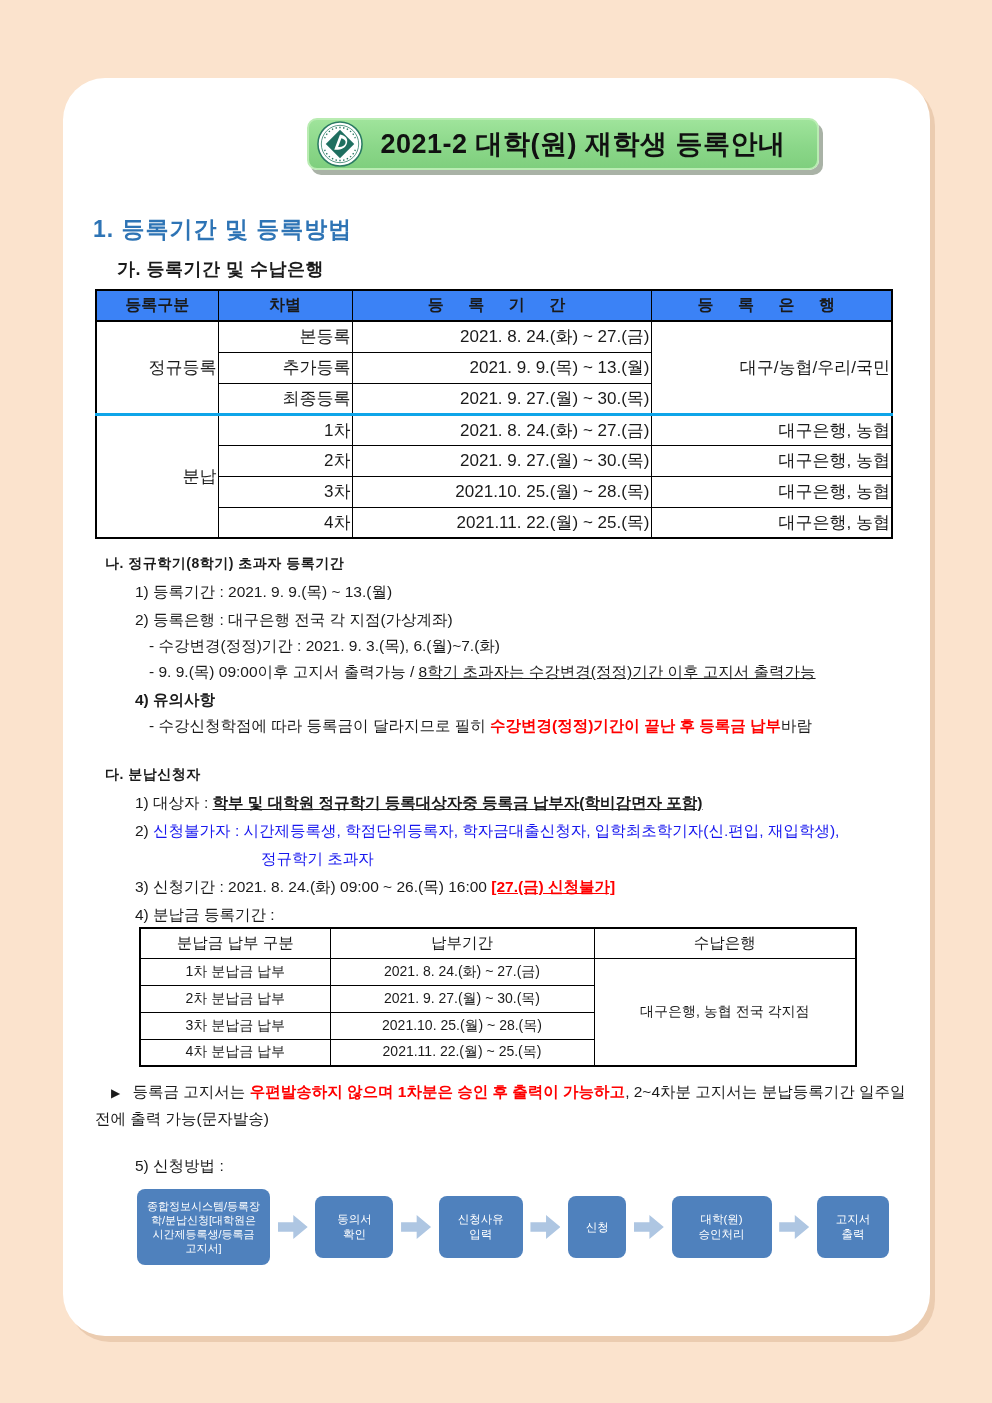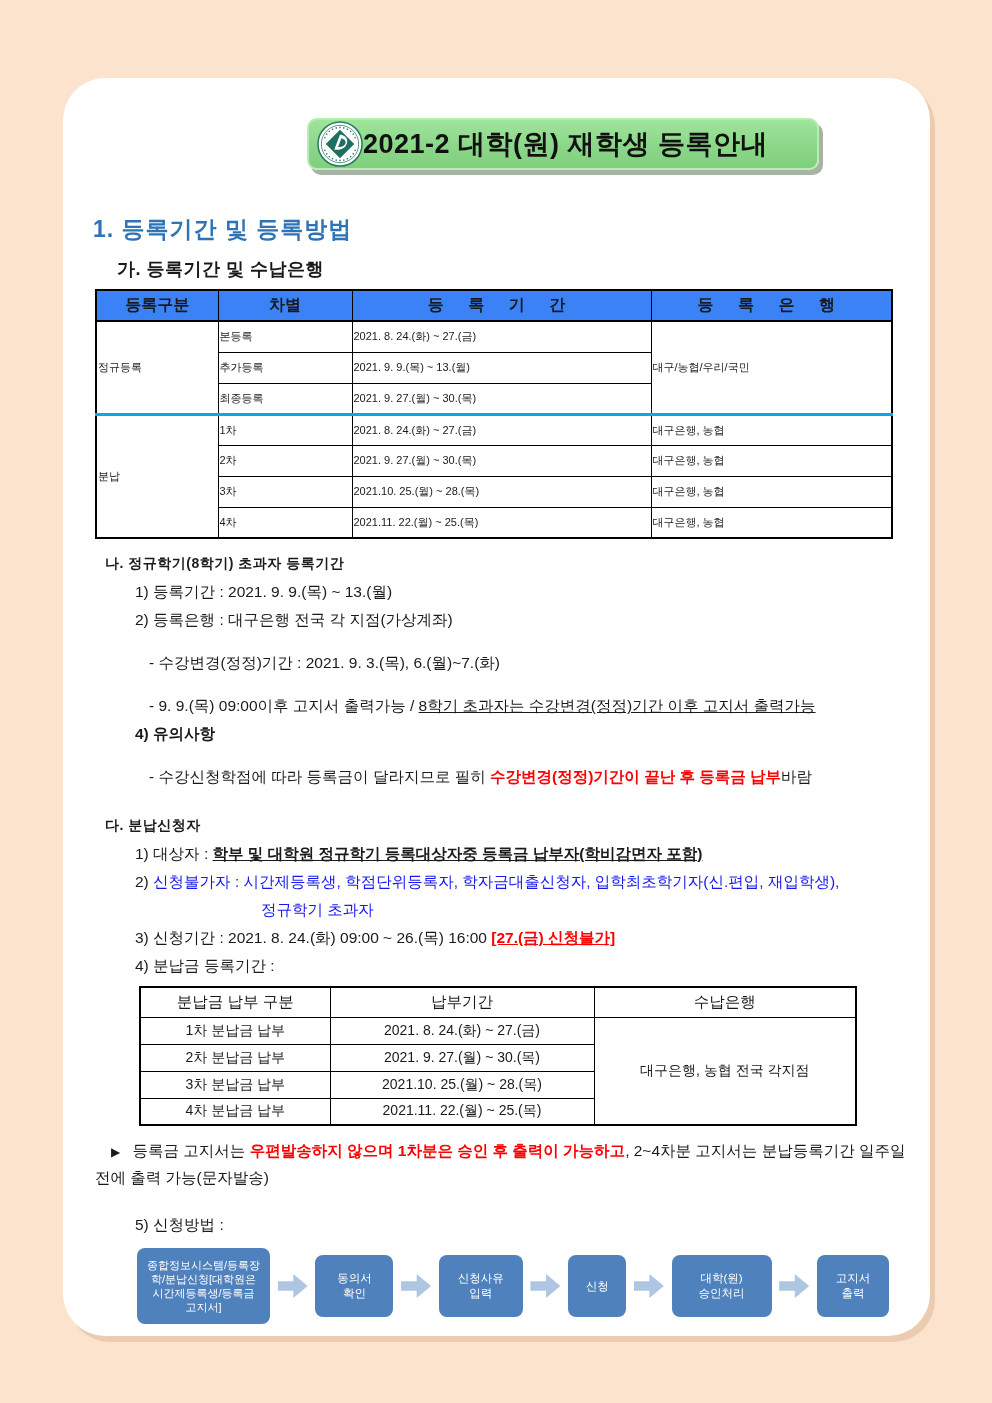--- a/index.html
+++ b/index.html
@@ -25,50 +25,50 @@
     width: 512px; height: 52px;
     margin: 4px auto 0 214px;
     background: linear-gradient(180deg, #9fe49b 0%, #8bd789 55%, #7fcf7e 100%);
     border: 2px solid #b9ecb2;
     border-radius: 10px;
     box-shadow: 4px 5px 0 #a9b2a6;
     display: flex; align-items: center;
     padding: 0 14px 0 8px;
   }
   .banner-title {
-    flex: 1; text-align: left;
+    flex: 1; text-align: center;
     font-size: 27px; font-weight: bold; color: #111;
     letter-spacing: 0.5px;
   }
   .logo { width: 46px; height: 46px; flex: 0 0 46px; }
   
   .h1 {
     margin: 44px 0 0 0;
     color: #2e74b5; font-size: 23px; font-weight: bold;
     letter-spacing: 1px;
   }
   .h2 { margin: 12px 0 8px 24px; font-size: 18px; font-weight: bold; letter-spacing: 0.5px; }
   .h2b { margin: 16px 0 6px 12px; font-size: 14px; font-weight: bold; letter-spacing: 0.5px; }
   
   table { border-collapse: collapse; }
   .t1 { width: 798px; margin-left: 2px; border: 2px solid #000; }
   .t1 th {
     background: #3b82f6; border: 1px solid #000;
     font-size: 16px; font-weight: bold; height: 31px;
     border-bottom: 2px solid #000;
   }
-  .t1 td { border: 1px solid #000; font-size: 11px; text-align: left; height: 31px; }
+  .t1 td { border: 1px solid #000; font-size: 17px; text-align: right; height: 31px; }
   .t1 .sp { letter-spacing: 10px; text-align: center; }
   .t1 tr.gsep td { border-top: 3px solid #0ea5e9; margin-top: 20px; }
   .t2 { width: 718px; margin-left: 46px; border: 2px solid #000; }
   .t2 th { border: 1px solid #000; font-size: 15.5px; font-weight: normal; height: 30px; }
   .t2 td { border: 1px solid #000; font-size: 14px; text-align: center; height: 27px; }
   
   .lvl1 { margin: 3px 0 0 42px; font-size: 15.5px; line-height: 25px; }
-  .lvl2 { margin: 18px 0 0 56px; font-size: 15.5px; line-height: 25px; }
+  .lvl2 { margin: 1px 0 0 56px; font-size: 15.5px; line-height: 25px; }
   .blue { color: #1717ee; }
   .red  { color: #ff0000; }
   .bold { font-weight: bold; }
   .und  { text-decoration: underline; }
   .indent2 { margin-left: 168px; }
   
   .note {
     margin: 12px 0 0 2px; width: 812px;
     font-size: 15.5px; line-height: 26px;
     text-indent: 16px;
@@ -172,21 +172,21 @@
   <div class="lvl1 bold">4) 유의사항</div>
   <div class="lvl2"><span>- 수강신청학점에 따라 등록금이 달라지므로 필히 </span><span class="red bold">수강변경(정정)기간이 끝난 후 등록금 납부</span><span>바람</span></div>
 
   <div class="h2b" style="margin-top:28px">다. 분납신청자</div>
   <div class="lvl1"><span>1) 대상자 : </span><span class="bold und">학부 및 대학원 정규학기 등록대상자중 등록금 납부자(학비감면자 포함)</span></div>
   <div class="lvl1"><span>2) </span><span class="blue">신청불가자 : 시간제등록생, 학점단위등록자, 학자금대출신청자, 입학최초학기자(신.편입, 재입학생),</span></div>
   <div class="lvl1 blue indent2">정규학기 초과자</div>
   <div class="lvl1"><span>3) 신청기간 : 2021. 8. 24.(화) 09:00 ~ 26.(목) 16:00 </span><span class="red bold und">[27.(금) 신청불가]</span></div>
   <div class="lvl1">4) 분납금 등록기간 :</div>
 
-  <table class="t2" style="margin-top:8px">
+  <table class="t2" style="">
     <tbody>
         <tr>
       <th style="width:190px">분납금 납부 구분</th>
       <th style="width:264px">납부기간</th>
       <th>수납은행</th>
     </tr>
     <tr>
       <td>1차 분납금 납부</td>
       <td>2021. 8. 24.(화) ~ 27.(금)</td>
       <td rowspan="4">대구은행, 농협 전국 각지점</td>

